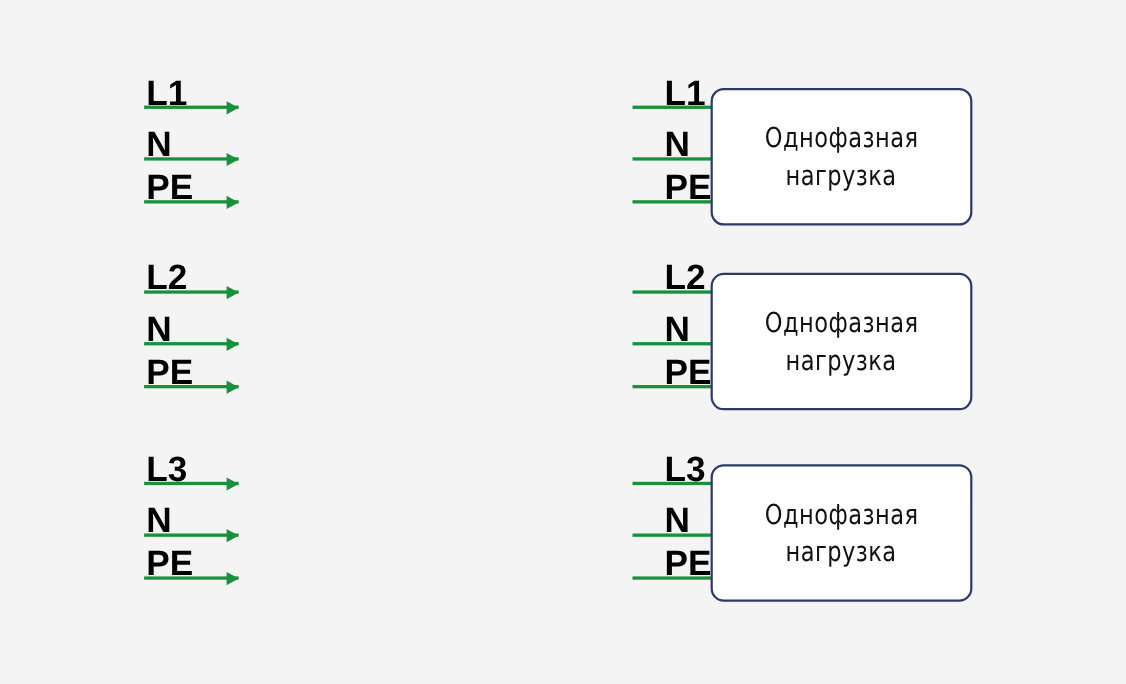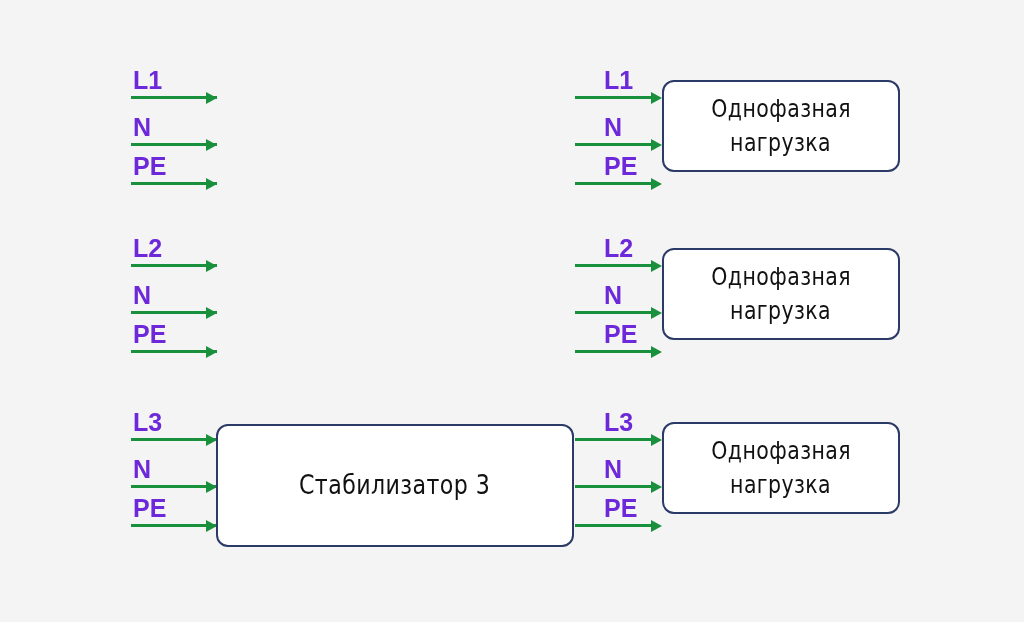--- a/index.html
+++ b/index.html
@@ -44,24 +44,24 @@
   }
 
   .box-stab {
     left: 216px;
     top: 12px;
     width: 358px;
     height: 123px;
   }
 
   .box-load {
-    left: 662px;
+    left: 646px;
     top: 10px;
     width: 238px;
-    height: 92px;
+    height: 125px;
   }
 
   .box-label {
     font-family: "DejaVu Sans", sans-serif;
     font-weight: 400;
     font-size: 27px;
     letter-spacing: 0.5px;
     line-height: 1.35;
     text-align: center;
     white-space: nowrap;
@@ -86,22 +86,22 @@
     border-style: solid;
     border-width: 6px 0 6px 11px;
     border-color: transparent transparent transparent #19913c;
   }
 
   
   .term-label {
     position: absolute;
     font-family: "Liberation Sans", sans-serif;
     font-weight: 700;
-    font-size: 25px;
-    color: #6d28d9;
+    font-size: 32px;
+    color: #000000;
     line-height: 1;
     white-space: nowrap;
   }
 </style>
 </head>
 <body>
 
 <div id="diagram">
 
   <div class="row" style="top:70px;">
@@ -177,23 +177,20 @@
     <div class="term-label" style="left:133px; top:-2px;">L3</div>
 
     <div class="line" style="left:131px; top:73px; width:86px;"></div>
     <div class="arrowhead" style="left:206px; top:68.5px;"></div>
     <div class="term-label" style="left:133px; top:45px;">N</div>
 
     <div class="line" style="left:131px; top:112px; width:86px;"></div>
     <div class="arrowhead" style="left:206px; top:107.5px;"></div>
     <div class="term-label" style="left:133px; top:84px;">PE</div>
 
-    <div class="box box-stab">
-      <div class="box-label">Стабилизатор 3</div>
-    </div>
 
     <div class="line" style="left:575px; top:26px; width:78px;"></div>
     <div class="arrowhead" style="left:651px; top:21.5px;"></div>
     <div class="term-label" style="left:604px; top:-2px;">L3</div>
 
     <div class="line" style="left:575px; top:73px; width:78px;"></div>
     <div class="arrowhead" style="left:651px; top:68.5px;"></div>
     <div class="term-label" style="left:604px; top:45px;">N</div>
 
     <div class="line" style="left:575px; top:112px; width:78px;"></div>

